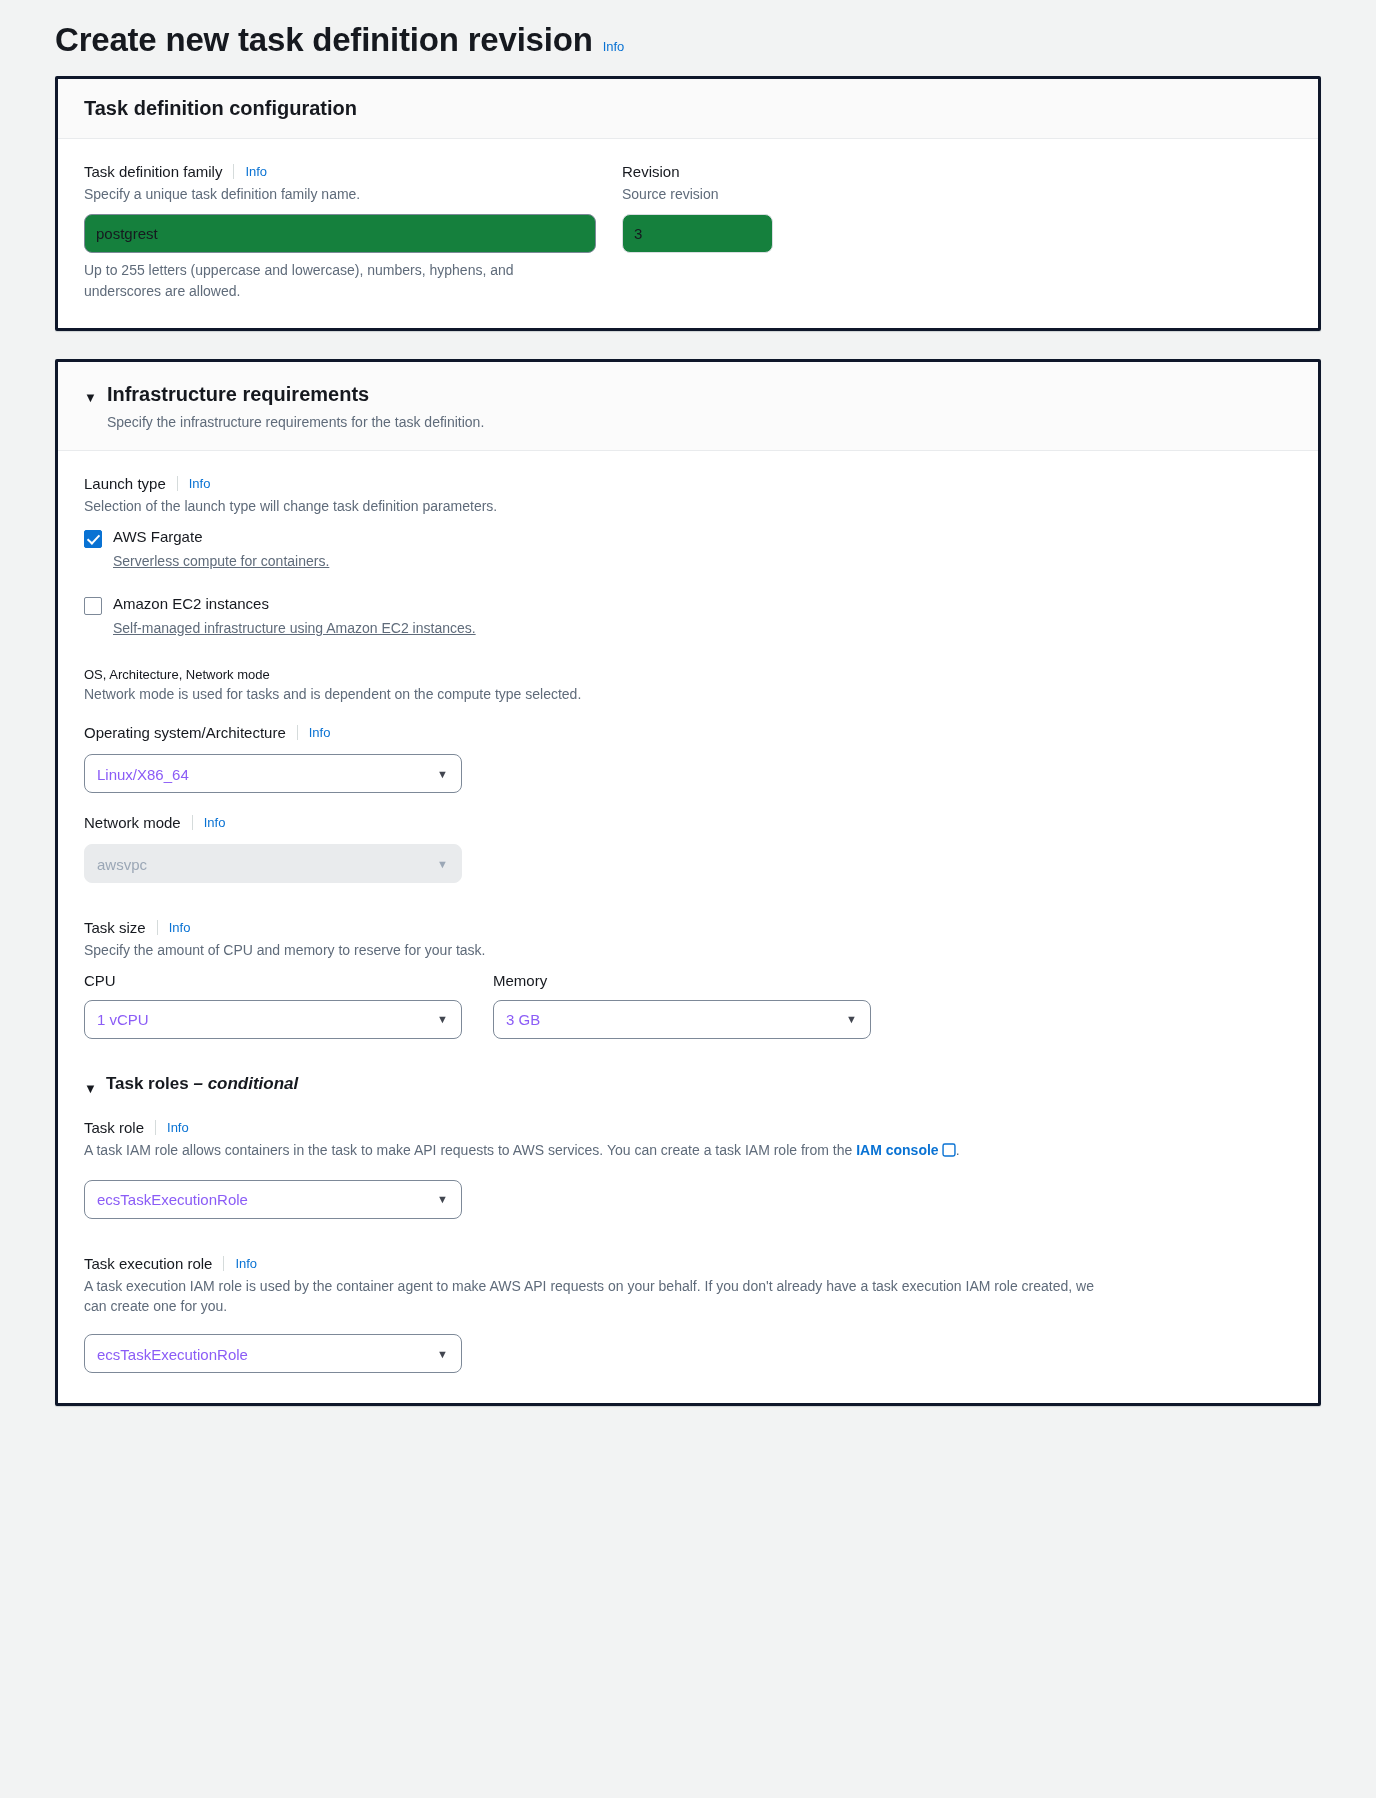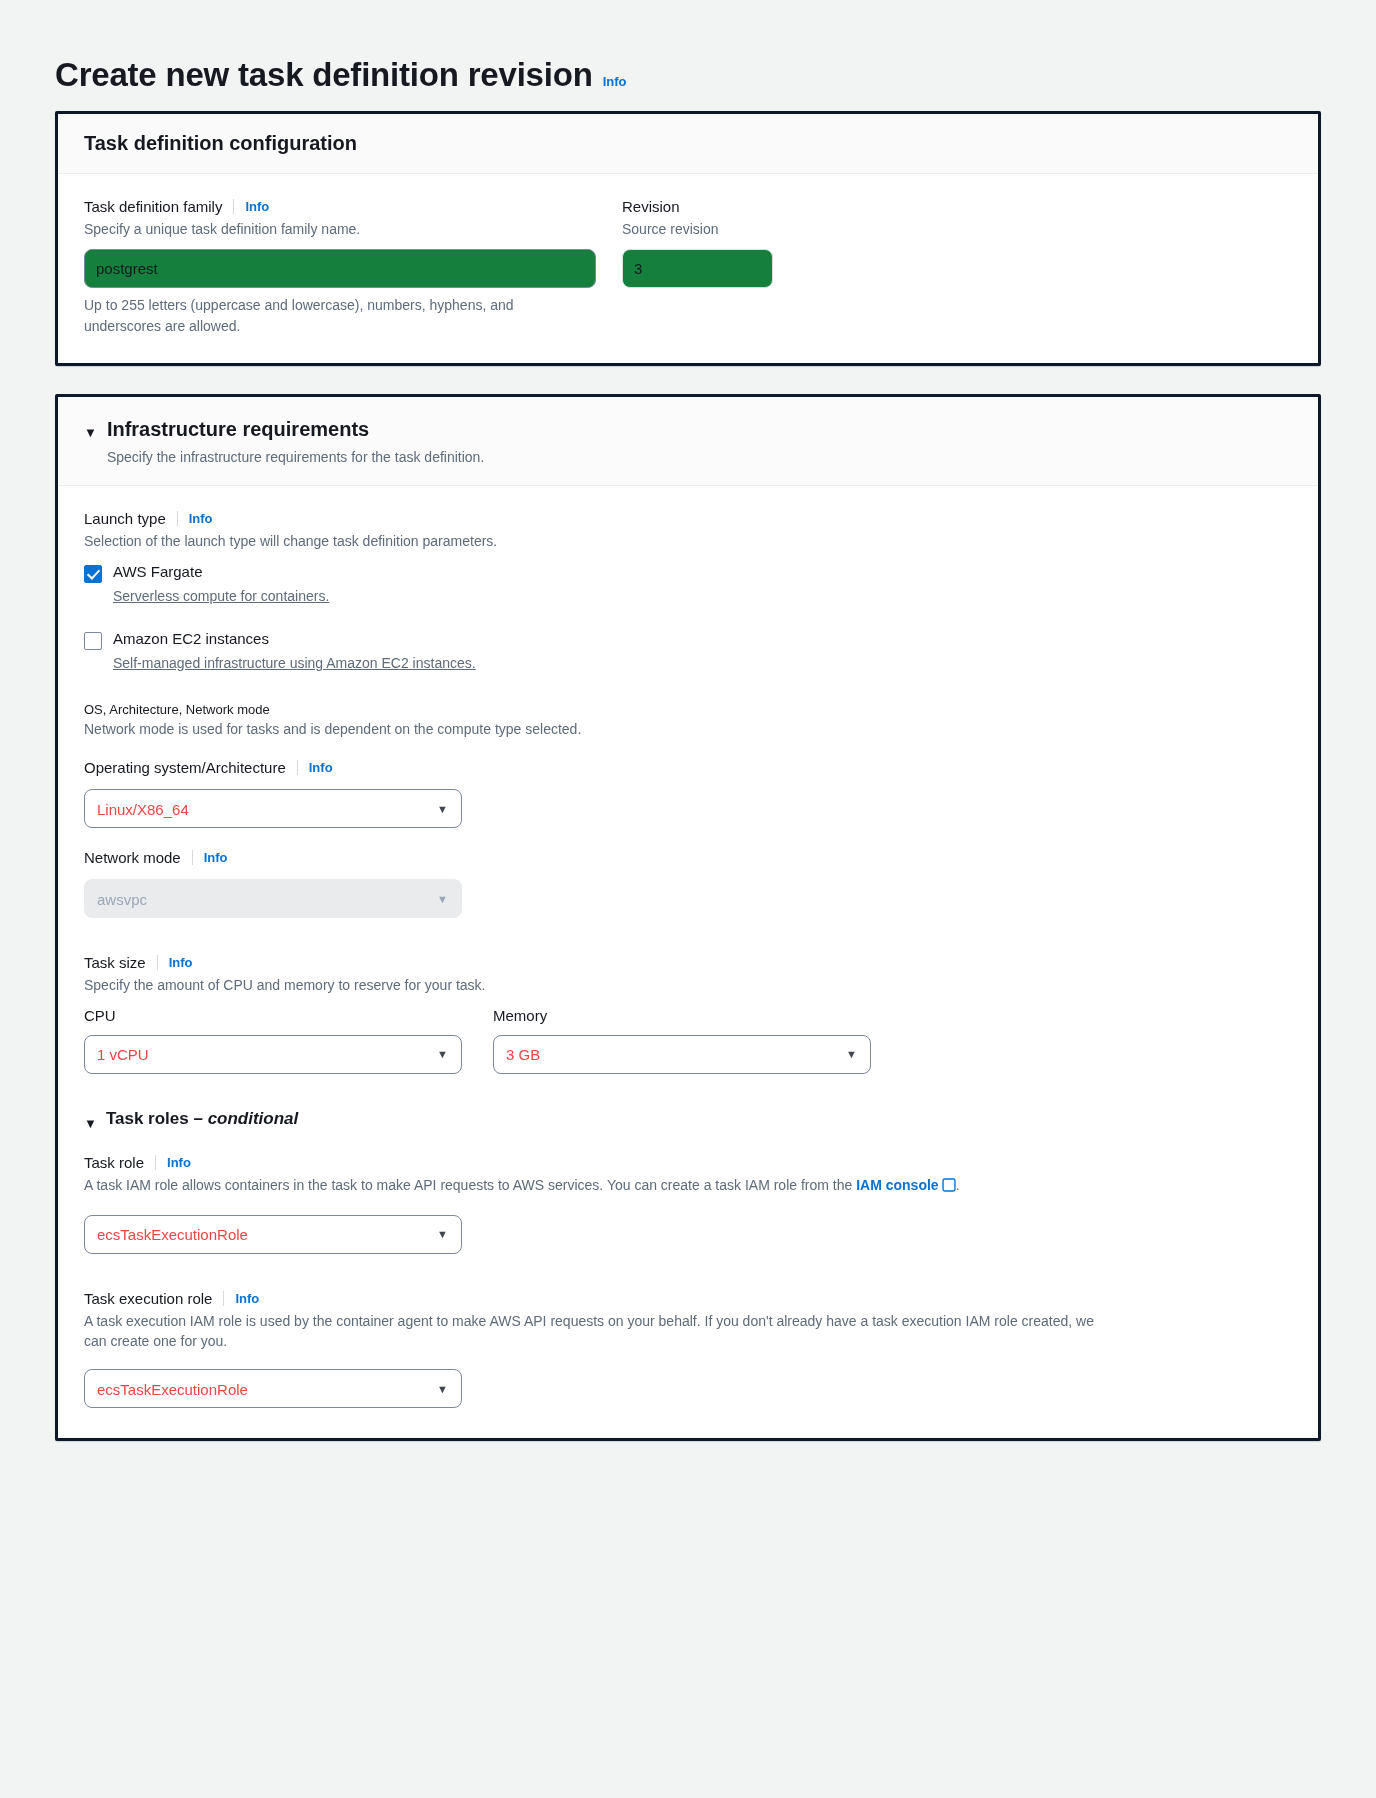--- a/index.html
+++ b/index.html
@@ -20,26 +20,25 @@
     align-items: baseline;
     gap: 10px;
     padding: 22px 0 18px 55px;
   }
   .page-title {
     font-size: 33px;
     font-weight: 700;
     letter-spacing: -0.2px;
     color: #16191f;
     line-height: 1.1;
-    margin-top: 35px;
   }
   .info-link {
     color: #0972d3;
     font-size: 13px;
-    font-weight: 700;
+    font-weight: 400;
     text-decoration: none;
     cursor: pointer;
     white-space: nowrap;
   }
 
   
   .card {
     margin: 0 55px 28px 55px;
     background: #ffffff;
     border: 3px solid #0f172a;
@@ -147,21 +146,21 @@
     border-radius: 8px;
     background: #ffffff;
     cursor: pointer;
   }
   .select .sel-value {
     position: absolute;
     left: 12px;
     top: 50%;
     transform: translateY(-50%);
     font-size: 15px;
-    color: #ef4444;
+    color: #8b5cf6;
     white-space: nowrap;
   }
   .select .sel-arrow {
     position: absolute;
     right: 13px;
     top: 50%;
     transform: translateY(-50%);
     font-size: 11px;
     color: #424650;
     line-height: 1;

